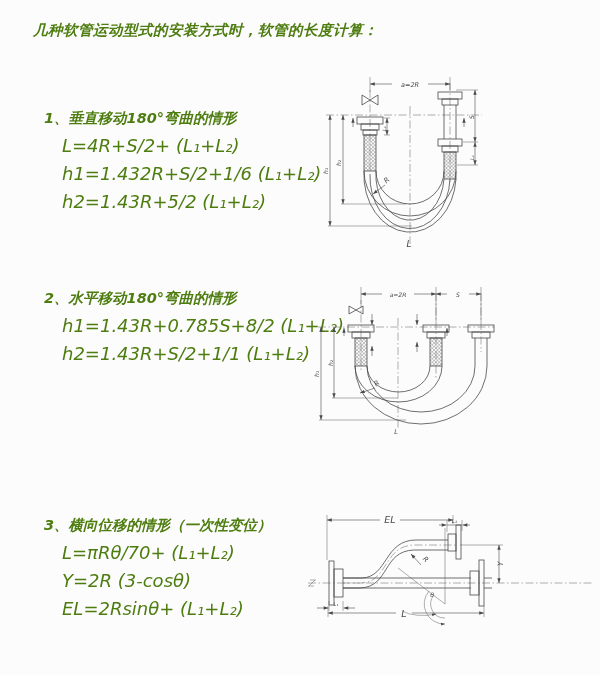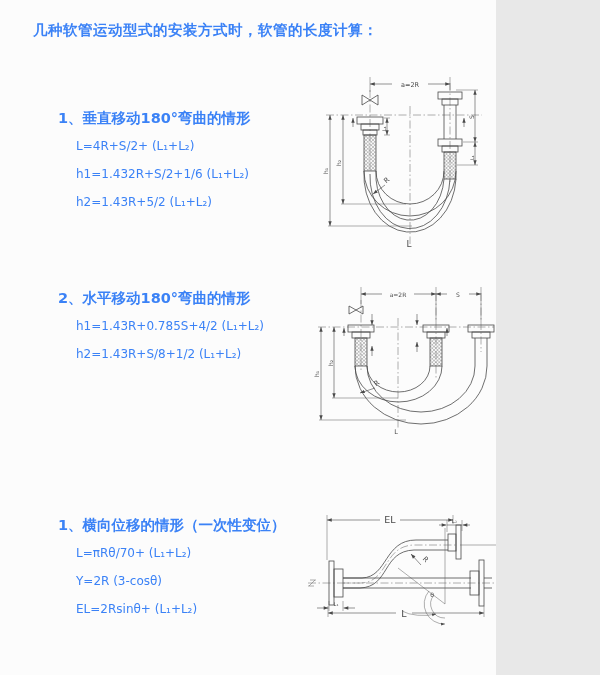--- a/index.html
+++ b/index.html
@@ -1,21 +1,21 @@
 <!DOCTYPE html>
 <html><head>
 <meta charset="utf-8">
 <style>
   html,body{margin:0;padding:0;background:#e8e8e8;}
-  .page{position:relative;width:496px;height:675px;background:#fcfcfc;
-        font-family:"DejaVu Sans","Liberation Sans",sans-serif;color:#3b82f6;overflow:hidden;}
+  .page{position:relative;width:600px;height:675px;background:#fcfcfc;
+        font-family:"DejaVu Sans","Liberation Sans",sans-serif;color:#4d7c0f;overflow:hidden;font-style:italic;}
   .title{position:absolute;left:33px;top:21px;font-size:14.5px;font-weight:700;letter-spacing:.5px;white-space:pre;}
-  .section{position:absolute;left:44px;margin-left:14px;}
+  .section{position:absolute;left:44px;}
   .heading{font-size:14.5px;font-weight:700;line-height:28px;white-space:pre;}
-  .formula{font-size:12px;font-weight:400;line-height:28px;padding-left:18px;white-space:pre;}
+  .formula{font-size:18px;font-weight:400;line-height:28px;padding-left:18px;white-space:pre;}
   .dgm{position:absolute;}
   .dgm text{font-family:"DejaVu Sans",sans-serif;fill:#4a4a4a;}
   .ln{stroke:#4a4a4a;stroke-width:.8;fill:none;}
   .dim{stroke:#4a4a4a;stroke-width:.6;fill:none;}
   .thin{stroke:#5f5f5f;stroke-width:.5;fill:none;}
   .cl{stroke:#6a6a6a;stroke-width:.55;fill:none;stroke-dasharray:8 2.5 1.5 2.5;}
   .hatch1{fill:url(#x1);stroke:#4a4a4a;stroke-width:.8;}
   .hatch2{fill:url(#x2);stroke:#4a4a4a;stroke-width:.8;}
 </style>
 </head>
@@ -27,26 +27,26 @@
 
   <div class="section" style="top:104px;">
     <div class="heading">1、垂直移动180°弯曲的情形</div>
     <div class="formula">L=4R+S/2+ (L₁+L₂)</div>
     <div class="formula">h1=1.432R+S/2+1/6 (L₁+L₂)</div>
     <div class="formula">h2=1.43R+5/2 (L₁+L₂)</div>
   </div>
 
   <div class="section" style="top:284px;">
     <div class="heading">2、水平移动180°弯曲的情形</div>
-    <div class="formula">h1=1.43R+0.785S+4/2 (L₁+L₂)</div>
-    <div class="formula">h2=1.43R+S/8+1/2 (L₁+L₂)</div>
+    <div class="formula">h1=1.43R+0.785S+8/2 (L₁+L₂)</div>
+    <div class="formula">h2=1.43R+S/2+1/1 (L₁+L₂)</div>
   </div>
 
   <div class="section" style="top:511px;">
-    <div class="heading">1、横向位移的情形（一次性变位）</div>
+    <div class="heading">3、横向位移的情形（一次性变位）</div>
     <div class="formula">L=πRθ/70+ (L₁+L₂)</div>
     <div class="formula">Y=2R (3-cosθ)</div>
     <div class="formula">EL=2Rsinθ+ (L₁+L₂)</div>
   </div>
 
   <svg class="dgm" style="left:310px;top:70px;" width="285" height="185" viewBox="0 0 285 185">
     <defs>
       <marker id="ar1" viewBox="0 0 8 6" markerWidth="9" markerHeight="7" refX="7.5" refY="3" orient="auto-start-reverse">
         <path d="M0.5,0.5 L7.5,3 L0.5,5.5 z" fill="#4a4a4a"></path>
       </marker>

